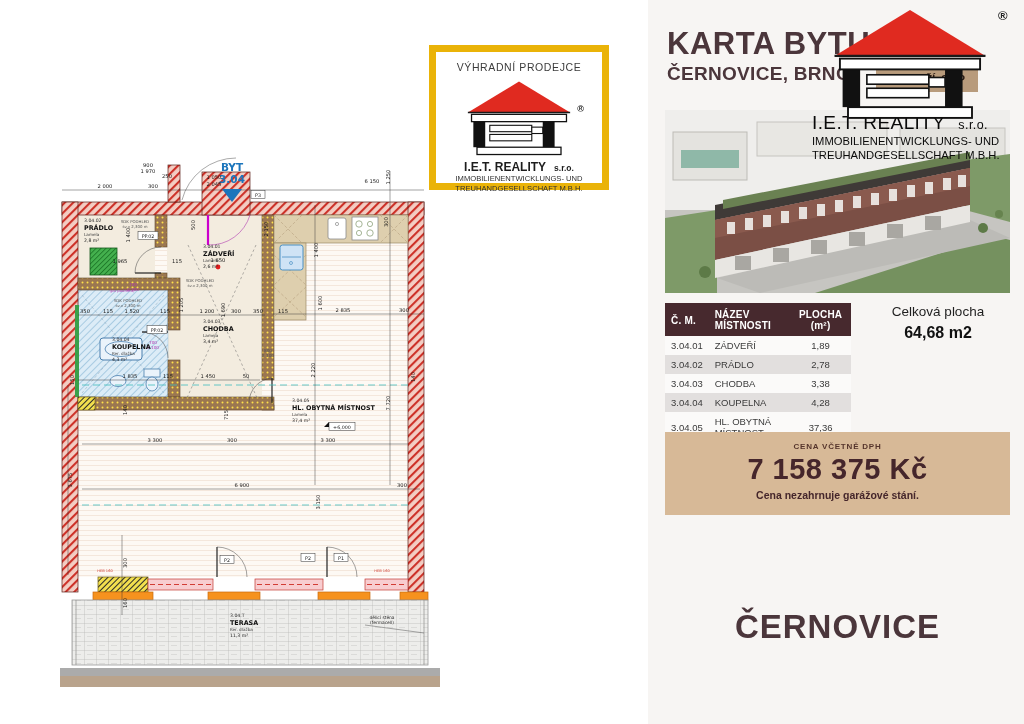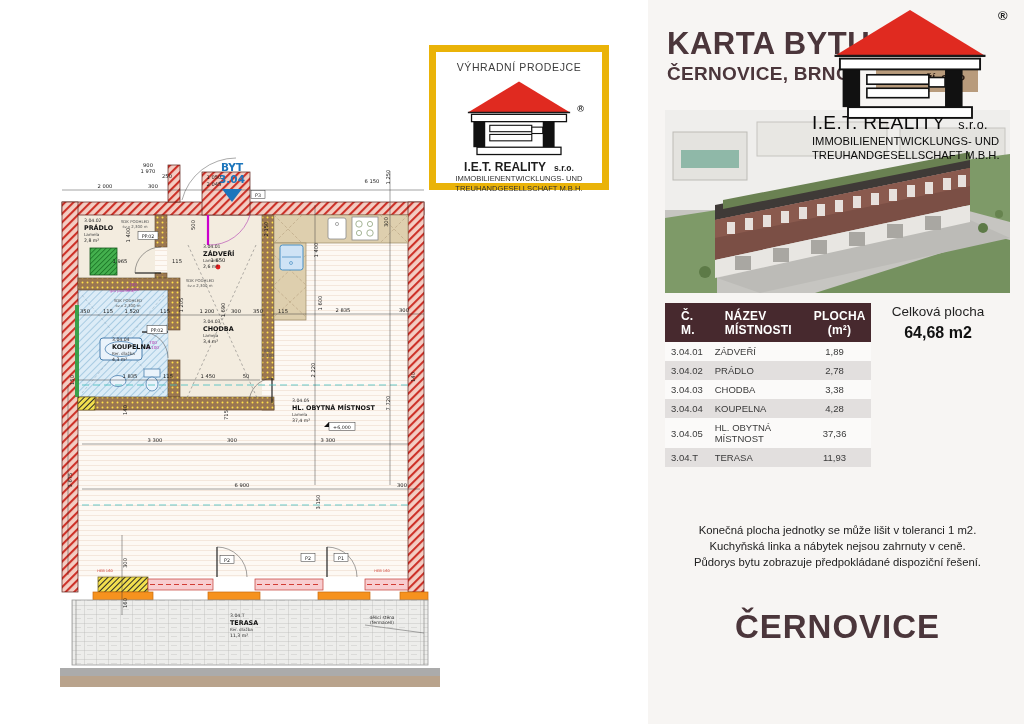--- a/index.html
+++ b/index.html
@@ -24,21 +24,21 @@
   #exclusive-box{left:429px;top:45px;width:166px;height:131px;background:#fff;border:7px solid #eab308;z-index:1;text-align:center;}
   #exclusive-label{margin-top:9px;font-size:10.5px;color:#3c3c3c;letter-spacing:.6px;}
   #exclusive-box .logo-wrap{position:relative;display:inline-block;margin-top:3px;}
   #small-reg{position:absolute;right:-4px;top:28px;font-size:9px;font-weight:bold;color:#222;}
   #exclusive-company{margin-top:-4px;}
   #exclusive-company .l1{font-size:12px;font-weight:bold;color:#1d1d1d;}
   #exclusive-company .l1 .suffix{font-size:8.5px;font-weight:bold;margin-left:8px;}
   #exclusive-company .l23{font-size:7.6px;color:#2e2e2e;line-height:1.3;}
   
   #room-table{left:665px;top:303px;width:186px;border-collapse:collapse;z-index:1;}
-  #room-table th{background:#47292e;color:#fff;font-size:12px;padding:6px 6px 5px 16px;text-align:left;font-weight:bold;letter-spacing:.2px;}
+  #room-table th{background:#47292e;color:#fff;font-size:10px;padding:6px 6px 5px 6px;text-align:left;font-weight:bold;letter-spacing:.2px;}
   #room-table th.num,#room-table td.num{text-align:center;}
   #room-table td{font-size:9.5px;color:#3a3a3a;padding:4px 6px;}
   #room-table tbody tr:nth-child(even){background:#e2dfde;}
   #room-table tbody tr:nth-child(odd){background:#fbfaf9;}
   
   #total-block{left:862px;top:304px;width:152px;text-align:center;z-index:1;}
   #total-label{font-size:13.5px;color:#1f1f1f;font-weight:400;}
   #total-value{font-size:16px;font-weight:800;color:#111;margin-top:5px;}
   
   #price-box{left:665px;top:432px;width:345px;height:83px;background:#d7b997;text-align:center;z-index:1;}
@@ -188,26 +188,26 @@
           <td class="num">11,93</td>
         </tr>
       </tbody>
   </table>
 
   <div id="total-block" class="abs">
     <div id="total-label">Celková plocha</div>
     <div id="total-value">64,68 m2</div>
   </div>
 
-
-  <div id="disclaimer" class="abs">
-      <div>Konečná plocha jednotky se může lišit v toleranci 1 m2.</div>
-      <div>Kuchyňská linka a nábytek nejsou zahrnuty v ceně.</div>
-      <div>Půdorys bytu zobrazuje předpokládané dispoziční řešení.</div>
-    </div>
+  <div id="price-box" class="abs">
+    <div id="price-label">CENA VČETNĚ DPH</div>
+    <div id="price-value">7 158 375 Kč</div>
+    <div id="price-note">Cena nezahrnuje garážové stání.</div>
+  </div>
+
   <div id="footer-location" class="abs">ČERNOVICE</div>
 
   <div id="plan-wrap" class="abs">
     <svg id="plan" width="380" height="545" viewBox="0 0 380 545">
       <defs>
         <pattern id="redhatch" width="6" height="6" patternUnits="userSpaceOnUse" patternTransform="rotate(45)">
           <rect width="6" height="6" fill="#f3cdc3"></rect>
           <rect width="2.1" height="6" fill="#cd3128"></rect>
         </pattern>
         <pattern id="yellowhatch" width="4" height="4" patternUnits="userSpaceOnUse" patternTransform="rotate(45)">

